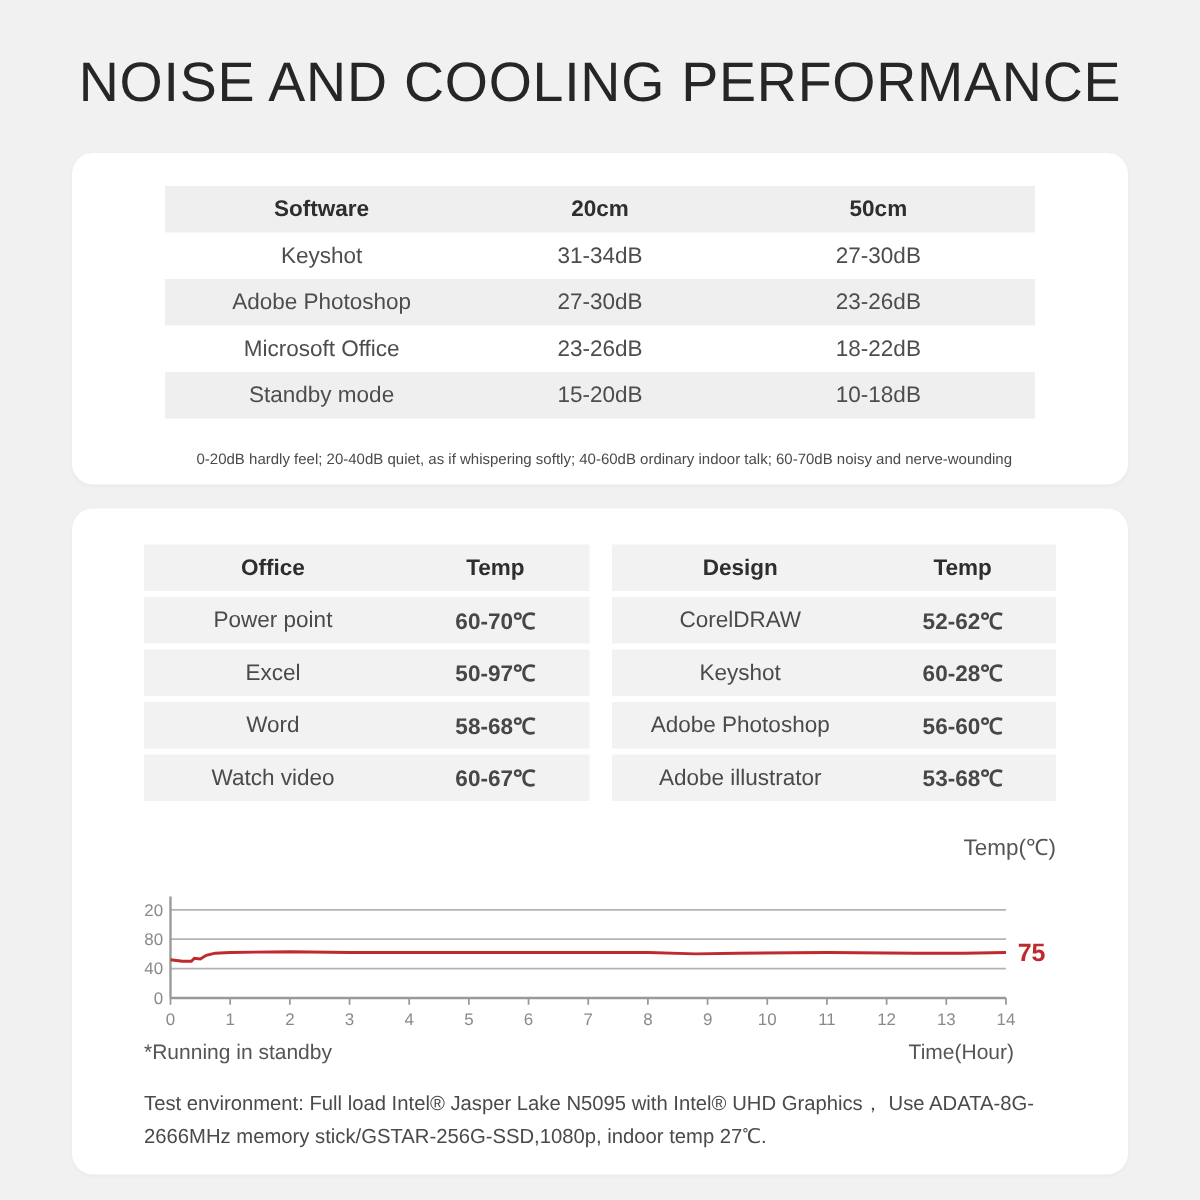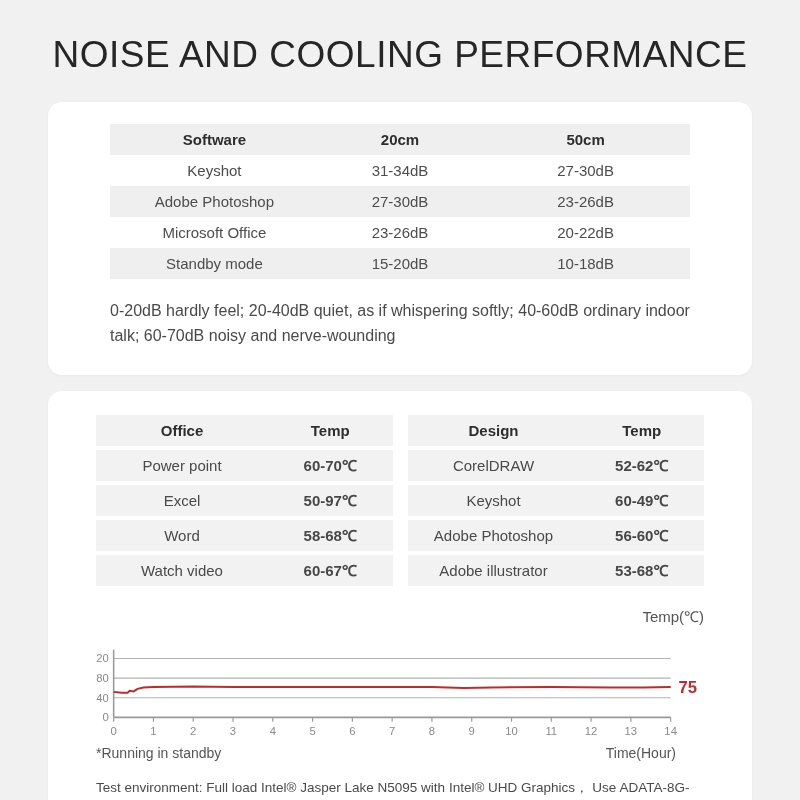--- a/index.html
+++ b/index.html
@@ -17,42 +17,43 @@
     letter-spacing:0.5px;
     color:#262626;
     margin:34px 0 26px 0;
   }
   .card {
     background:#ffffff;
     border-radius:14px;
     margin:0 48px;
     box-shadow:0 1px 3px rgba(0,0,0,0.04);
   }
-  .card-noise { padding:22px 62px 26px 62px; margin-bottom:16px; }
+  .card-noise { padding:22px 62px 8px 62px; margin-bottom:16px; }
   .card-temp  { padding:24px 48px 14px 48px; }
 
   
   .noise-table .t-row {
     display:grid;
     grid-template-columns:36% 28% 36%;
     align-items:center;
     height:31px;
     text-align:center;
     font-size:15px;
     color:#4d4d4d;
   }
   .noise-table .t-row.head { background:#f0efef; font-weight:bold; color:#2e2e2e; }
   .noise-table .t-row.shade { background:#f0efef; }
 
   .noise-note {
     margin-top:20px;
-    font-size:16px;
+    font-size:10px;
     line-height:1.55;
     color:#4a4a4a;
     max-width:610px;
+    margin-left:21px;
   }
 
   
   .temp-tables { display:flex; gap:15px; }
   .temp-table { flex:1; }
   .temp-table .t-row {
     display:grid;
     grid-template-columns:58% 42%;
     align-items:center;
     height:31px;
@@ -101,21 +102,21 @@
         <span>27-30dB</span>
       </div>
       <div class="t-row shade">
         <span>Adobe Photoshop</span>
         <span>27-30dB</span>
         <span>23-26dB</span>
       </div>
       <div class="t-row ">
         <span>Microsoft Office</span>
         <span>23-26dB</span>
-        <span>20-22dB</span>
+        <span>18-22dB</span>
       </div>
       <div class="t-row shade">
         <span>Standby mode</span>
         <span>15-20dB</span>
         <span>10-18dB</span>
       </div>
     </div>
   <p class="noise-note">0-20dB hardly feel; 20-40dB quiet, as if whispering softly; 40-60dB ordinary indoor talk; 60-70dB noisy and nerve-wounding</p>
 </div>
 
@@ -147,21 +148,21 @@
         <div class="t-row head">
           <span>Design</span>
           <span>Temp</span>
         </div>
         <div class="t-row">
           <span>CorelDRAW</span>
           <span class="temp-val">52-62℃</span>
         </div>
         <div class="t-row">
           <span>Keyshot</span>
-          <span class="temp-val">60-49℃</span>
+          <span class="temp-val">60-28℃</span>
         </div>
         <div class="t-row">
           <span>Adobe Photoshop</span>
           <span class="temp-val">56-60℃</span>
         </div>
         <div class="t-row">
           <span>Adobe illustrator</span>
           <span class="temp-val">53-68℃</span>
         </div>
       </div>

